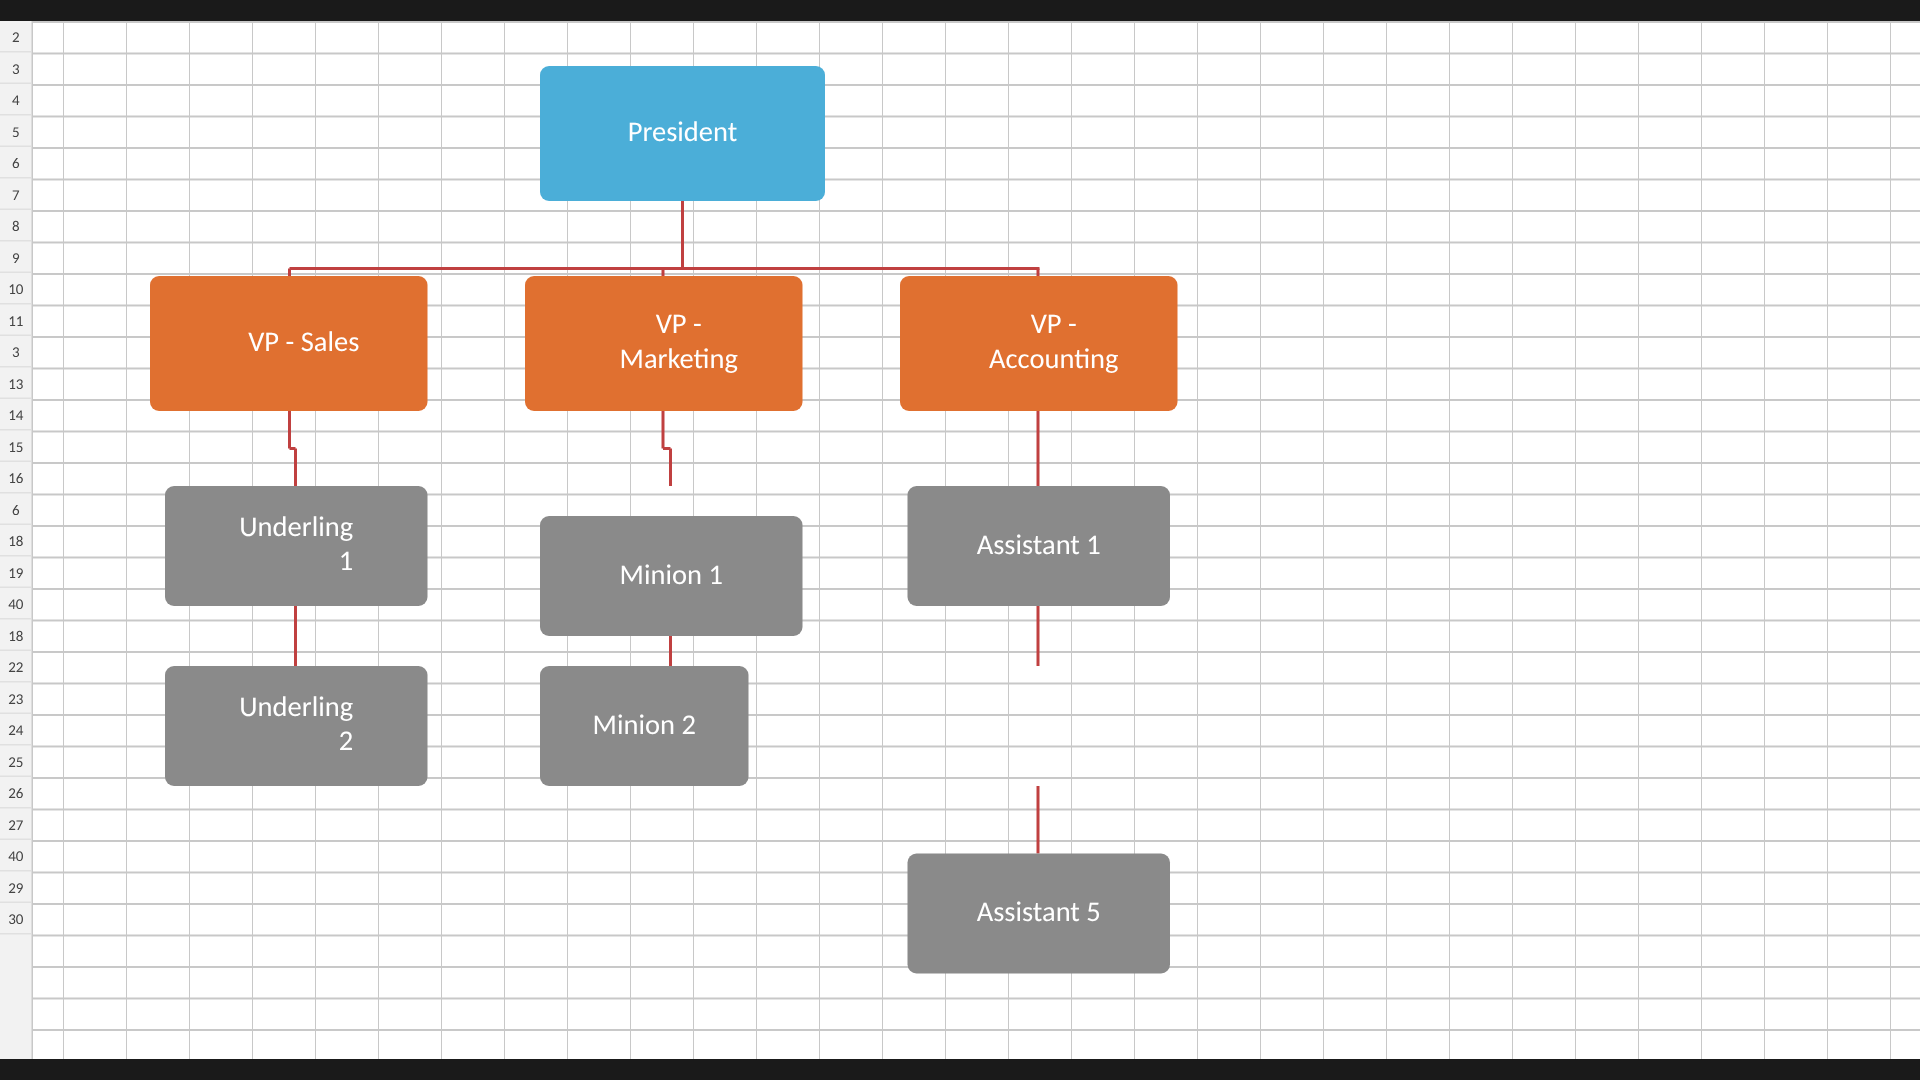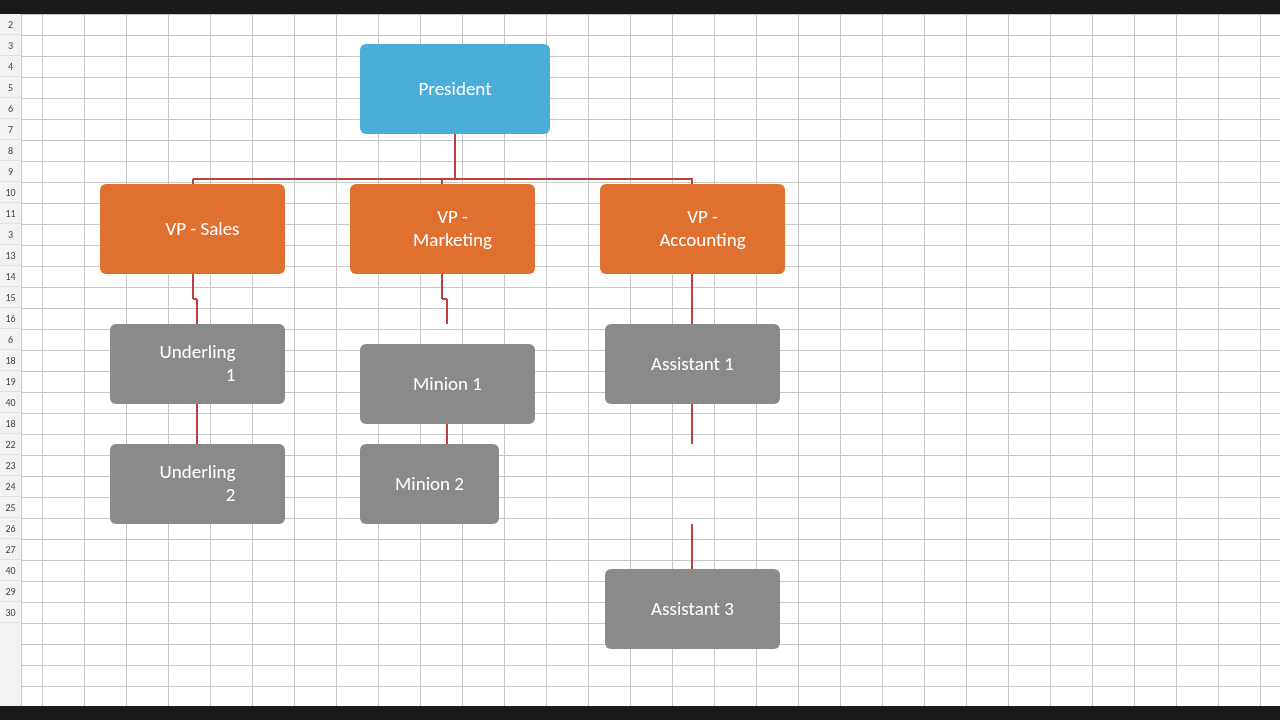--- a/index.html
+++ b/index.html
@@ -309,20 +309,20 @@
       <div class="box box-gray box-minion2">
         <span>Minion 2</span>
       </div>
 
       <div class="box box-gray box-assistant1">
         <span>Assistant 1</span>
       </div>
 
 
       <div class="box box-gray box-assistant3">
-        <span>Assistant 3</span>
+        <span>Assistant 5</span>
       </div>
 
     </div>
   </div>
 
   <div class="bottom-bar"></div>
 </div>
 
 </body></html>

